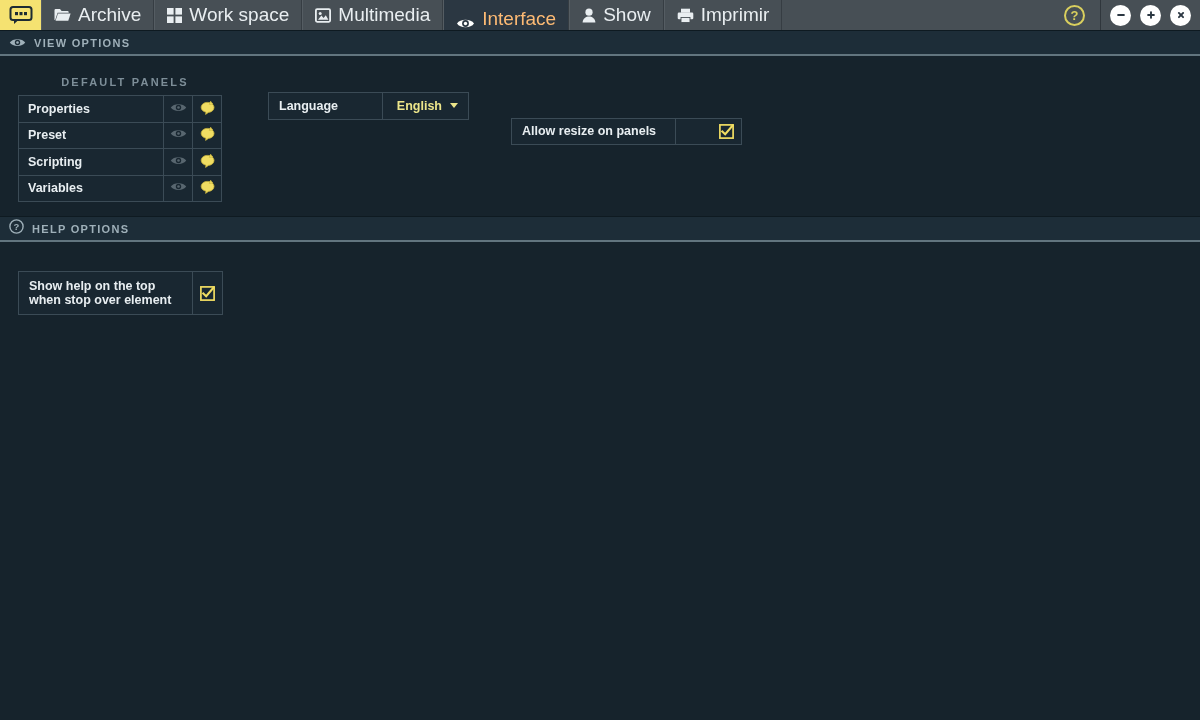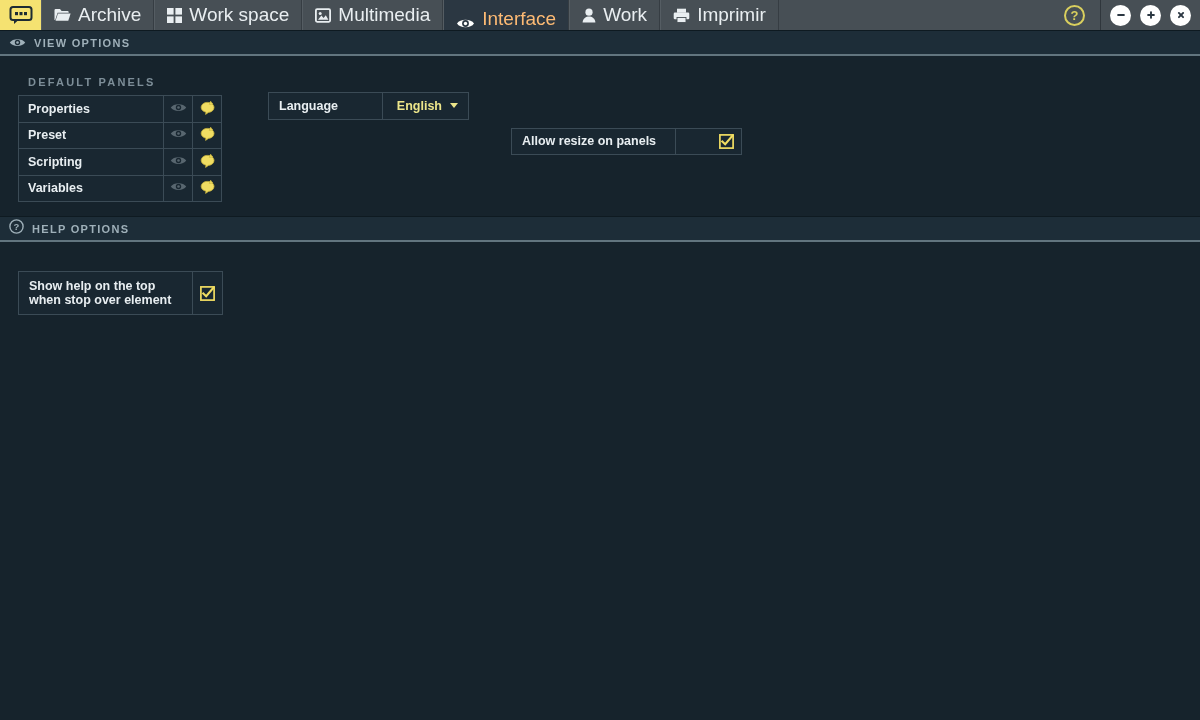--- a/index.html
+++ b/index.html
@@ -119,20 +119,21 @@
     gap: 0px;
     align-items: flex-start;
   }
 
   .group-title {
     font-size: 11px;
     letter-spacing: 2.2px;
     font-weight: bold;
     color: #7d8e98;
     padding: 6px 0 7px 10px;
+    text-align: center;
   }
 
   .grid-table { border-collapse: collapse; }
   .grid-table td {
     border: 1px solid #3b4b56;
     height: 26.5px;
     font-size: 12.5px;
     color: #e8eef1;
     font-weight: bold;
     padding: 0 9px;
@@ -219,21 +220,21 @@
     border-right: 1px solid #3b4b56;
   }
   .chk-row .chk-box {
     width: 29px;
     display: flex;
     align-items: center;
     justify-content: center;
     cursor: pointer;
   }
 
-  #allow-resize-row { left: 511px; top: 72px; height: 26.5px; gap: 36px; }
+  #allow-resize-row { left: 511px; top: 62px; height: 26.5px; gap: 36px; }
   #allow-resize-row .chk-label { width: 164px; }
 
   .help-content { position: relative; height: 100px; }
   #show-help-row { left: 18px; top: 22px; height: 44px; margin-top: 7px; }
   #show-help-row .chk-label {
     width: 174px;
     line-height: 14.5px;
   }
 
   .eye-icon { opacity: 0.55; }
@@ -297,21 +298,21 @@
     <span>Interface</span>
   </div>
 
   <div class="tab">
     <span class="ic">
       <svg width="14" height="15" viewBox="0 0 14 15">
         <circle cx="7" cy="4.2" r="3.6" fill="#e9eef1"></circle>
         <path d="M0.6 14.4 C0.9 10.3 4 8.5 7 8.5 C10 8.5 13.1 10.3 13.4 14.4 Z" fill="#e9eef1"></path>
       </svg>
     </span>
-    <span>Work</span>
+    <span>Show</span>
   </div>
 
   <div class="tab">
     <span class="ic">
       <svg width="17" height="15" viewBox="0 0 17 15">
         <rect x="4" y="0.7" width="9" height="4" fill="#e9eef1"></rect>
         <rect x="0.7" y="4.6" width="15.6" height="6.6" rx="1.3" fill="#e9eef1"></rect>
         <rect x="4" y="9.5" width="9" height="5" fill="#e9eef1" stroke="#474f55" stroke-width="0.9"></rect>
       </svg>
     </span>

